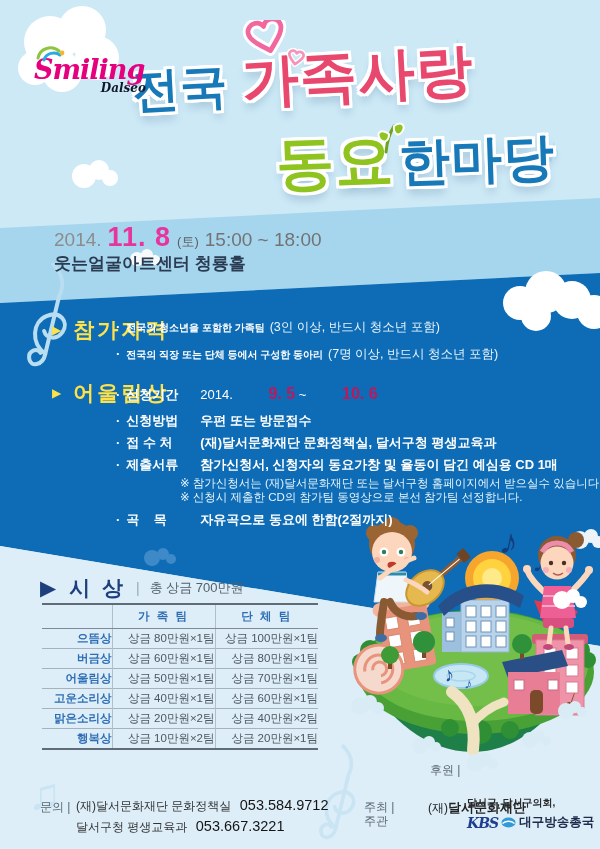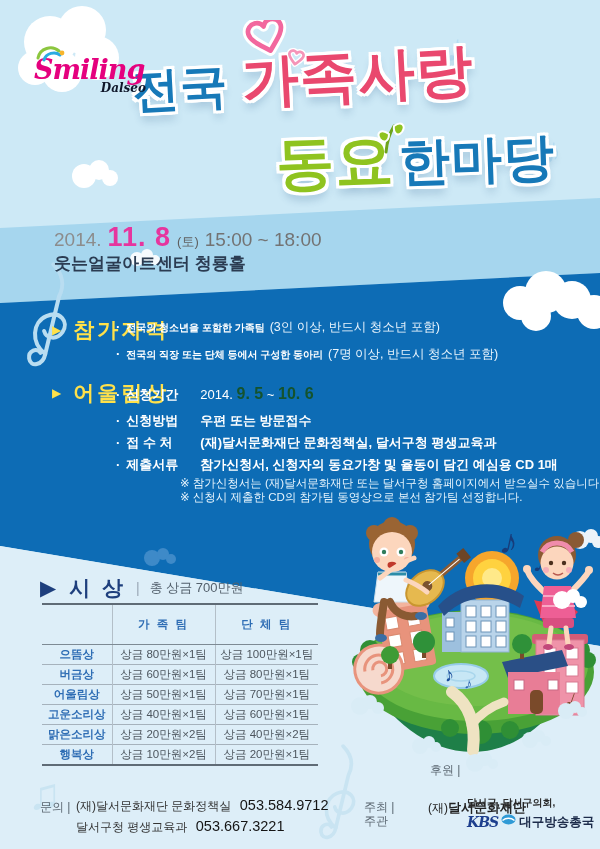--- a/index.html
+++ b/index.html
@@ -59,45 +59,45 @@
   .lbl-navy{color:#1e3f7d;font-weight:bold;font-size:21px;letter-spacing:3px;}
   .qual-label{left:52px;top:316px;}
   .apply-label{left:52px;top:379px;}
 
   .body-line{position:absolute;color:#fff;font-size:13px;white-space:nowrap;z-index:3;}
   .body-line .bullet{font-weight:bold;margin-right:6px;}
   .body-line .b{font-weight:bold;font-size:10px;}
   .body-line .n{color:#eaf5fd;font-size:12.5px;margin-left:5px;}
   .kv .key{font-weight:bold;display:inline-block;min-width:54px;margin-right:20px;}
   .kv .val{font-weight:bold;}
-  .yellow-num{color:#14532d;font-weight:bold;font-size:16px;}
+  .yellow-num{color:#be185d;font-weight:bold;font-size:16px;margin-left:32px;}
   .note-line{position:absolute;color:#e6f4fd;font-size:11.5px;white-space:nowrap;z-index:3;}
 
   
   .awards-head{left:40px;top:574px;display:flex;align-items:center;gap:10px;z-index:3;white-space:nowrap;}
   .awards-head .pipe{color:#9aa7b5;font-size:14px;}
   .awards-total{color:#53606c;font-size:13px;}
   table.awards{position:absolute;left:42px;top:603px;width:276px;z-index:3;
     border-collapse:collapse;table-layout:fixed;font-size:11.5px;
     border-top:2px solid #5f6b76;border-bottom:2px solid #5f6b76;}
   table.awards col.c1{width:70px;} table.awards col.c2{width:103px;} table.awards col.c3{width:103px;}
-  table.awards th{color:#2e6db4;font-weight:bold;padding:12px 0;border-bottom:1.5px solid #7d8a94;letter-spacing:2px;}
-  table.awards td{padding:2px 0;border-top:1px solid #a6b2bc;text-align:center;color:#4d565e;}
+  table.awards th{color:#2e6db4;font-weight:bold;padding:4px 0;border-bottom:1.5px solid #7d8a94;letter-spacing:2px;}
+  table.awards td{padding:2px 0;border-top:1px solid #a6b2bc;text-align:right;color:#4d565e;}
   table.awards tr > *:nth-child(2),table.awards tr > *:nth-child(3){border-left:1px solid #b3bfc8;}
   table.awards td.rname{color:#2e6db4;font-weight:bold;}
 
   
   .footer-label{color:#5a6670;font-size:12px;white-space:nowrap;z-index:4;}
   .f-name{color:#333;font-size:12px;}
   .f-phone{color:#151515;font-size:14.5px;font-weight:normal;margin-left:4px;}
   .inq-line{position:absolute;white-space:nowrap;z-index:4;}
   .host-val{left:428px;top:799px;font-size:12px;color:#222;white-space:nowrap;z-index:4;}
   .host-val .hb{font-weight:bold;font-size:13px;}
   .sponsor1{left:467px;top:796px;font-size:10px;font-weight:bold;color:#2a2a2a;white-space:nowrap;z-index:4;}
-  .sponsor2{left:467px;top:814px;display:flex;gap:3px;z-index:4;white-space:nowrap;}
+  .sponsor2{left:467px;top:814px;display:flex;align-items:center;gap:3px;z-index:4;white-space:nowrap;}
   .kbs{font-family:"DejaVu Serif","Liberation Serif",serif;font-style:italic;font-weight:bold;
        font-size:14px;color:#1d3f8e;letter-spacing:-1px;}
   .broadcast{font-size:12.5px;font-weight:bold;color:#1c2b4a;}
 
   
   .note{position:absolute;z-index:2;line-height:1;}
   .note-1{left:446px;top:28px;font-size:40px;color:#b5ddf2;transform:rotate(10deg);}
   .note-2{left:543px;top:132px;font-size:38px;color:#b5ddf2;transform:rotate(8deg);}
   .note-footer{left:28px;top:772px;font-size:44px;color:#c9e4f2;z-index:3;}
 </style>
@@ -223,20 +223,23 @@
     <span class="bullet">·</span><span class="key">접 수 처</span><span class="val">(재)달서문화재단 문화정책실, 달서구청 평생교육과</span>
   </div>
   <div class="body-line kv" style="left:116px;top:412px;">
     <span class="bullet">·</span><span class="key">신청방법</span><span class="val">우편 또는 방문접수</span>
   </div>
   <div class="body-line kv" style="left:116px;top:456px;">
     <span class="bullet">·</span><span class="key">제출서류</span><span class="val">참가신청서, 신청자의 동요가창 및 율동이 담긴 예심용 CD 1매</span>
   </div>
   <div class="note-line" style="left:180px;top:476px;">※ 참가신청서는 (재)달서문화재단 또는 달서구청 홈페이지에서 받으실수 있습니다.</div>
   <div class="note-line" style="left:180px;top:490px;">※ 신청시 제출한 CD의 참가팀 동영상으로 본선 참가팀 선정합니다.</div>
+  <div class="body-line kv" style="left:116px;top:511px;">
+    <span class="bullet">·</span><span class="key" style="white-space:pre;">곡    목</span><span class="val">자유곡으로 동요에 한함(2절까지)</span>
+  </div>
 
   <div class="abs awards-head">
     <span class="marker lbl-navy">▶</span>
     <span class="lbl-navy">시 상</span>
     <span class="pipe">|</span>
     <span class="awards-total">총 상금 700만원</span>
   </div>
   <table class="awards">
     <colgroup>
         <col class="c1">

